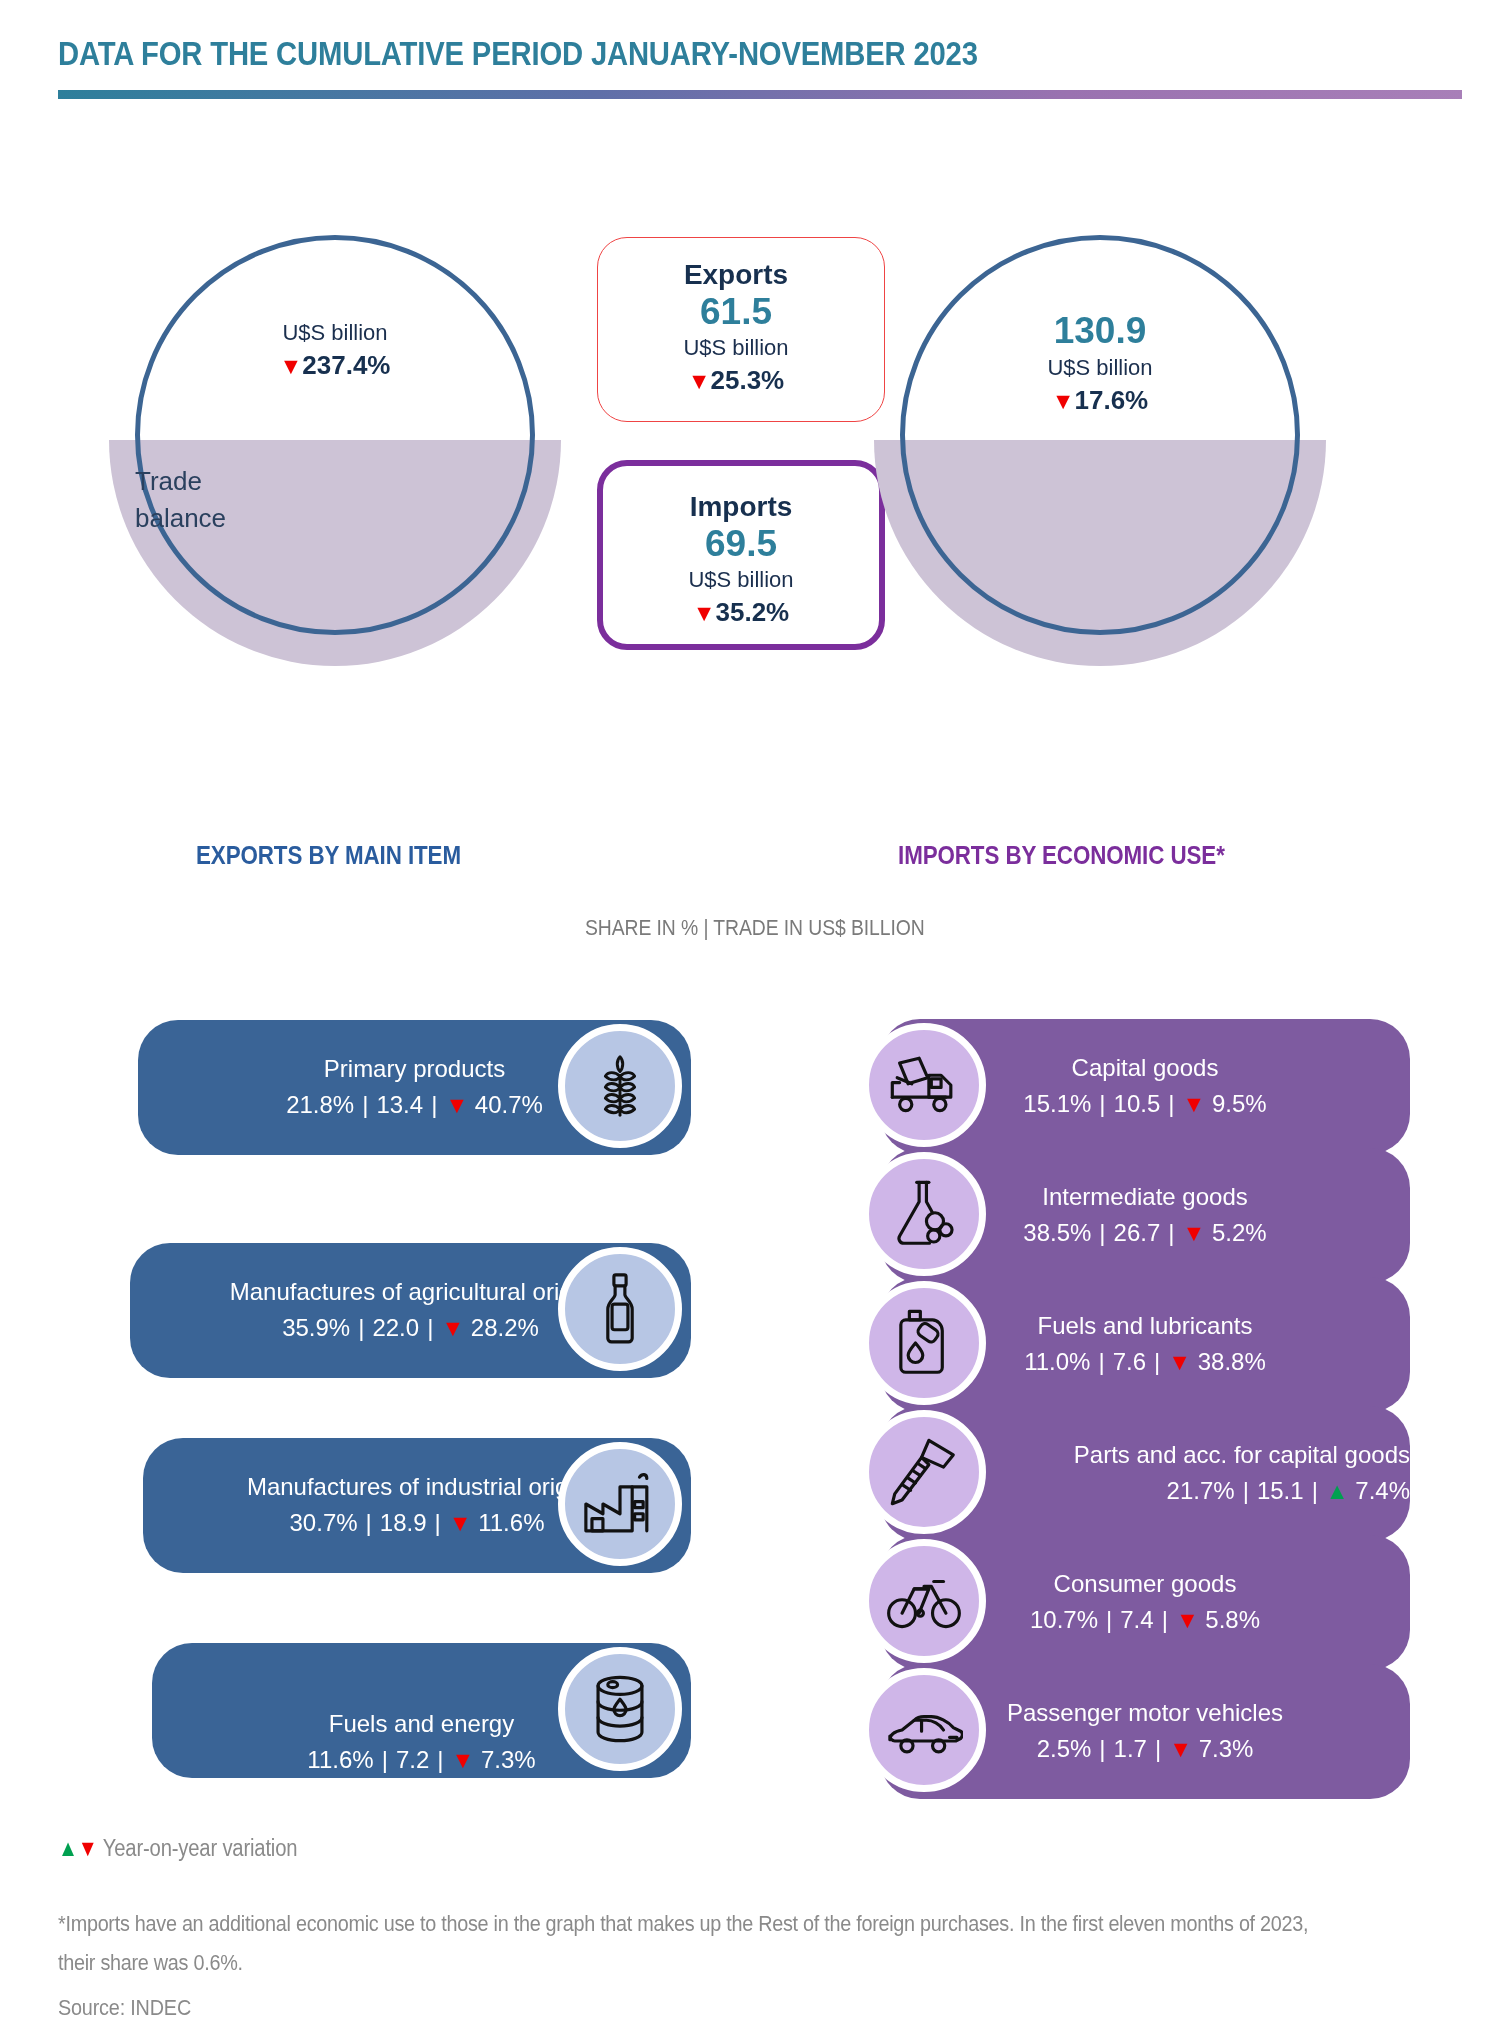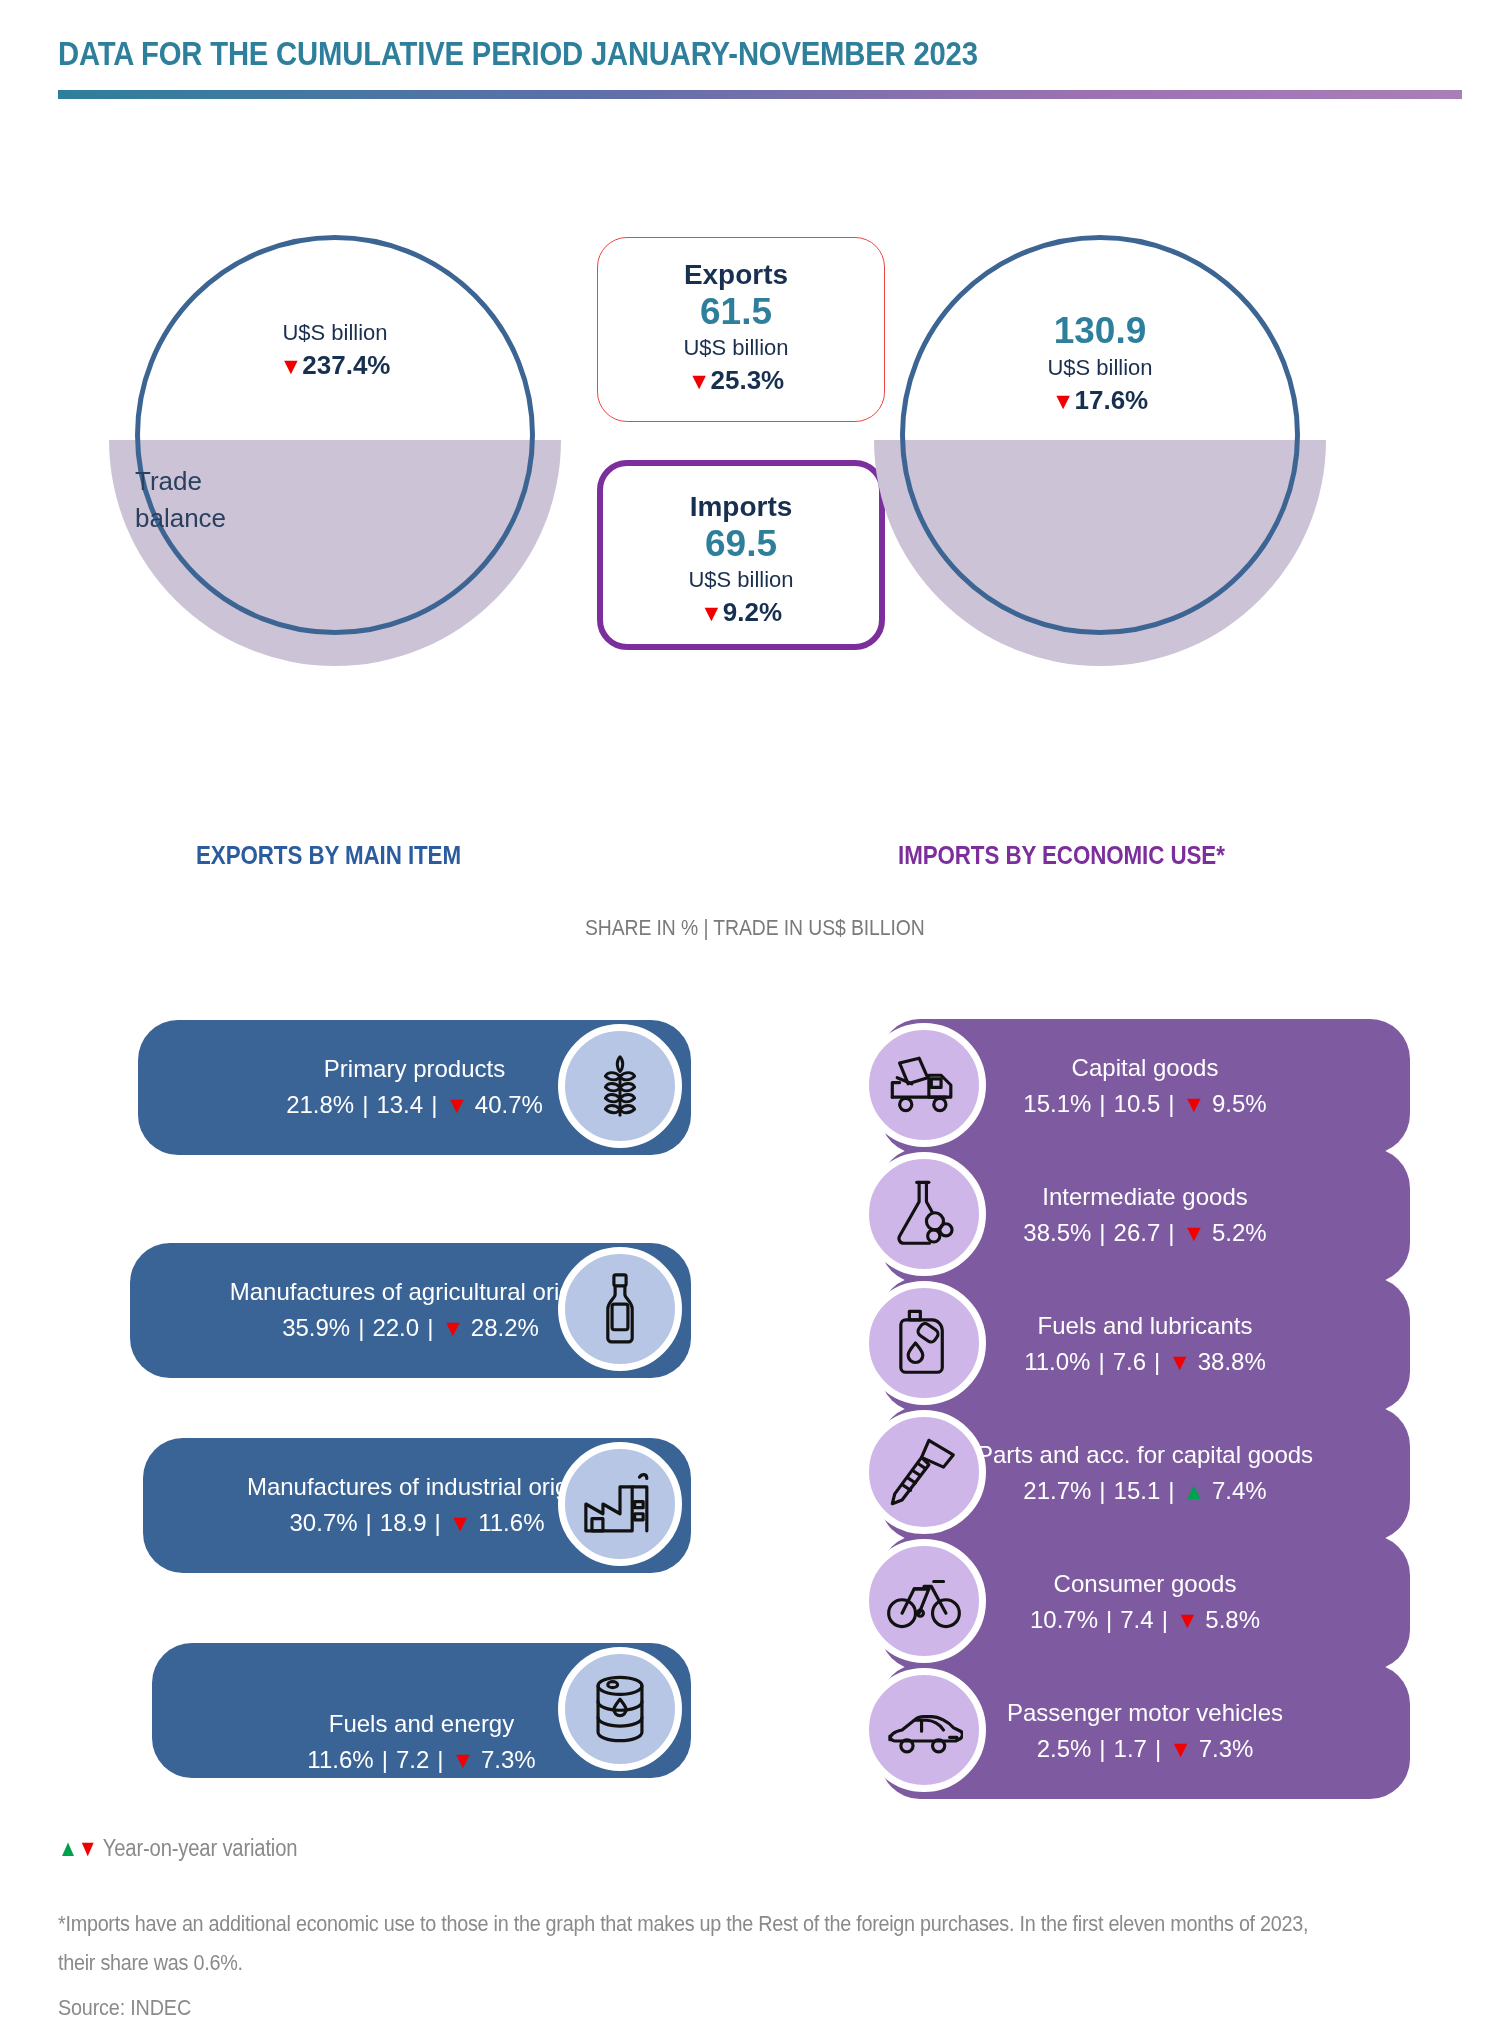--- a/index.html
+++ b/index.html
@@ -140,21 +140,21 @@
       </div>
     </div>
   </div>
 
   <div class="kbox imports">
     <div class="inner" style="top:24px;">
       <div class="kbox-title">Imports</div>
       <div class="big-num">69.5</div>
       <div class="unit">U$S billion</div>
       <div class="var">
-        <span class="tri-d">▼</span><span>9.2%</span>
+        <span class="tri-d">▼</span><span>35.2%</span>
       </div>
     </div>
   </div>
 
   <div class="circle-wrap right">
     <div class="semi"></div>
     <div class="ring"></div>
     <div class="circ-text" style="top:76px;">
       <div class="big-num">130.9</div>
       <div class="unit">U$S billion</div>
@@ -271,21 +271,21 @@
       <div class="iconball imp" style="left:862px;top:1281px;">
         <span>
           <svg viewBox="0 0 64 64" fill="none" stroke="#111" stroke-width="2.6" stroke-linecap="round" stroke-linejoin="round">
             <rect x="20" y="6" width="9" height="7"></rect>
             <path d="M17 13h22c4 0 8 4 8 9v30a4 4 0 0 1-4 4H17a4 4 0 0 1-4-4V17a4 4 0 0 1 4-4z"></path>
             <rect x="27" y="18" width="16" height="11" rx="4" transform="rotate(35 35 24)"></rect>
             <path d="M25 32c4 5 6 7 6 10a6 6 0 0 1-12 0c0-3 2-5 6-10z"></path>
           </svg>
         </span>
       </div>
-      <div class="bar imp" style="top:1406px;">
+      <div class="bar imp" style="top:1406px;align-items:flex-end;">
         <div class="bar-name">Parts and acc. for capital goods</div>
         <div class="bar-stats">21.7%<span class="sep">|</span>15.1<span class="sep">|</span><span style="color:#00A050;font-size:23px;">▲</span> 7.4%</div>
       </div>
       <div class="iconball imp" style="left:862px;top:1410px;">
         <span>
           <svg viewBox="0 0 64 64" fill="none" stroke="#111" stroke-width="2.6" stroke-linecap="round" stroke-linejoin="round">
             <path d="M36 6l20 12-8 10-18-8z"></path>
             <path d="M30 20L8 50l-2 8 8-3 22-29z"></path>
             <path d="M27 25l6 4M23 31l6 4M19 37l6 4M15 43l6 4"></path>
           </svg>

